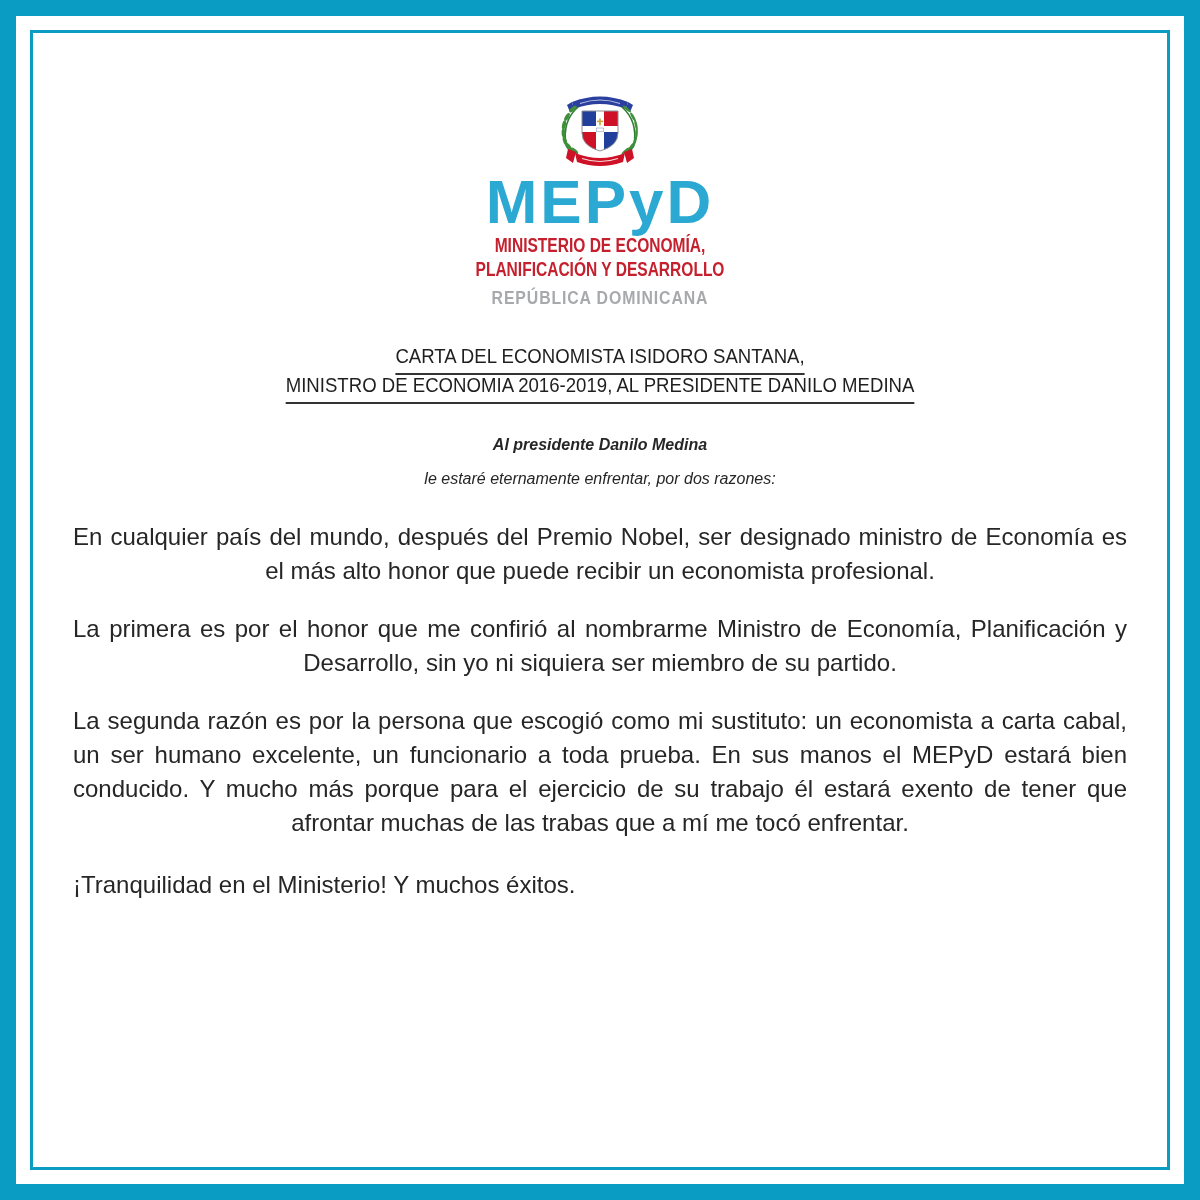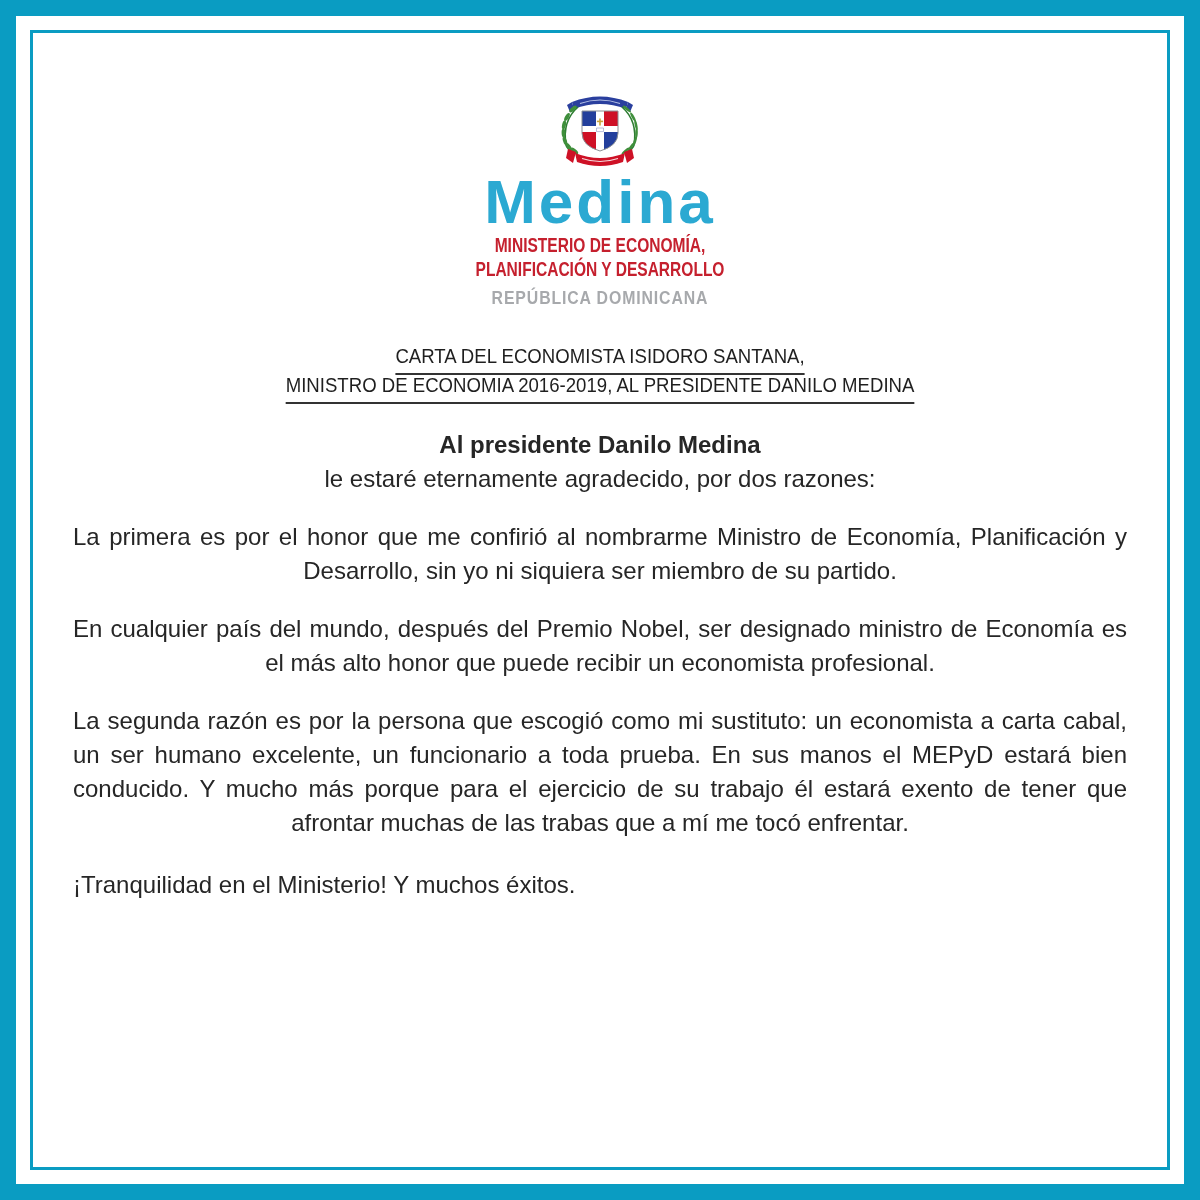--- a/index.html
+++ b/index.html
@@ -37,21 +37,21 @@
     color:var(--country);font-weight:bold;font-size:18px;line-height:24px;
     letter-spacing:1px;transform:scaleX(0.88);transform-origin:center;
     margin-top:5px;white-space:nowrap;
   }
   
   .title{margin:36px 0 0;font-weight:normal;color:var(--title);font-size:20px;line-height:1;}
   .tline{
     display:inline-block;transform:scaleX(0.93);transform-origin:center;
     border-bottom:2px solid #333;padding-bottom:7px;white-space:nowrap;
   }
-  .salutation{margin:24px 0 0;font-size:24px;line-height:34px;}
+  .salutation{margin:24px 0 0;font-size:16px;line-height:34px;font-style:italic;}
   .salutation .name{font-weight:bold;display:block;}
   .para{
     margin:24px 0 0;font-size:24px;line-height:34px;
     text-align:justify;text-align-last:center;
   }
   .closing{margin:28px 0 0;font-size:24px;line-height:34px;text-align:left;}
   .signature{
     margin:30px 0 0;font-size:24px;line-height:34px;
     text-align:center;letter-spacing:2px;
   }
@@ -107,38 +107,38 @@
           <rect x="48.9" y="33.6" width="6.2" height="1.6" fill="#caa53c"></rect>
           <path d="M48.5 41 h7 v3.6 h-7 z" fill="#fdfdfd" stroke="#8a93c5" stroke-width="0.6"></path>
         </g>
         <path d="M34 24 h36 v22 q0 13 -18 18 q-18 -5 -18 -18 z" fill="none" stroke="#8a8f94" stroke-width="1"></path>
 
         <path d="M20 62 l8 3 -3 11 -7 -5 z" fill="#ce1126"></path>
         <path d="M84 62 l-8 3 3 11 7 -5 z" fill="#ce1126"></path>
         <path d="M27 66 q25 10 50 0 l-2 9 q-23 8 -46 0 z" fill="#ce1126"></path>
         <path d="M34 71.5 q18 6 36 0" stroke="#fff" stroke-width="1.2" fill="none" opacity="0.85"></path>
       </svg>
-      <div class="acronym">Medina</div>
+      <div class="acronym">MEPyD</div>
       <div class="ministry">MINISTERIO DE ECONOMÍA,</div>
       <div class="ministry">PLANIFICACIÓN Y DESARROLLO</div>
       <div class="country">REPÚBLICA DOMINICANA</div>
     </header>
 
     <main>
       <h1 class="title">
         <span class="tline">CARTA DEL ECONOMISTA ISIDORO SANTANA,</span><br>
         <span class="tline">MINISTRO DE ECONOMIA 2016-2019, AL PRESIDENTE DANILO MEDINA</span>
       </h1>
 
       <p class="salutation">
         <span class="name">Al presidente Danilo Medina</span>
-        <span>le estaré eternamente agradecido, por dos razones:</span>
+        <span>le estaré eternamente enfrentar, por dos razones:</span>
       </p>
 
+      <p class="para">En cualquier país del mundo, después del Premio Nobel, ser designado ministro de Economía es el más alto honor que puede recibir un economista profesional.</p>
       <p class="para">La primera es por el honor que me confirió al nombrarme Ministro de Economía, Planificación y Desarrollo, sin yo ni siquiera ser miembro de su partido.</p>
-      <p class="para">En cualquier país del mundo, después del Premio Nobel, ser designado ministro de Economía es el más alto honor que puede recibir un economista profesional.</p>
       <p class="para">La segunda razón es por la persona que escogió como mi sustituto: un economista a carta cabal, un ser humano excelente, un funcionario a toda prueba. En sus manos el MEPyD estará bien conducido. Y mucho más porque para el ejercicio de su trabajo él estará exento de tener que afrontar muchas de las trabas que a mí me tocó enfrentar.</p>
 
       <p class="closing">¡Tranquilidad en el Ministerio! Y muchos éxitos.</p>
     </main>
 
   </div>
 </div>
 
 </body></html>

